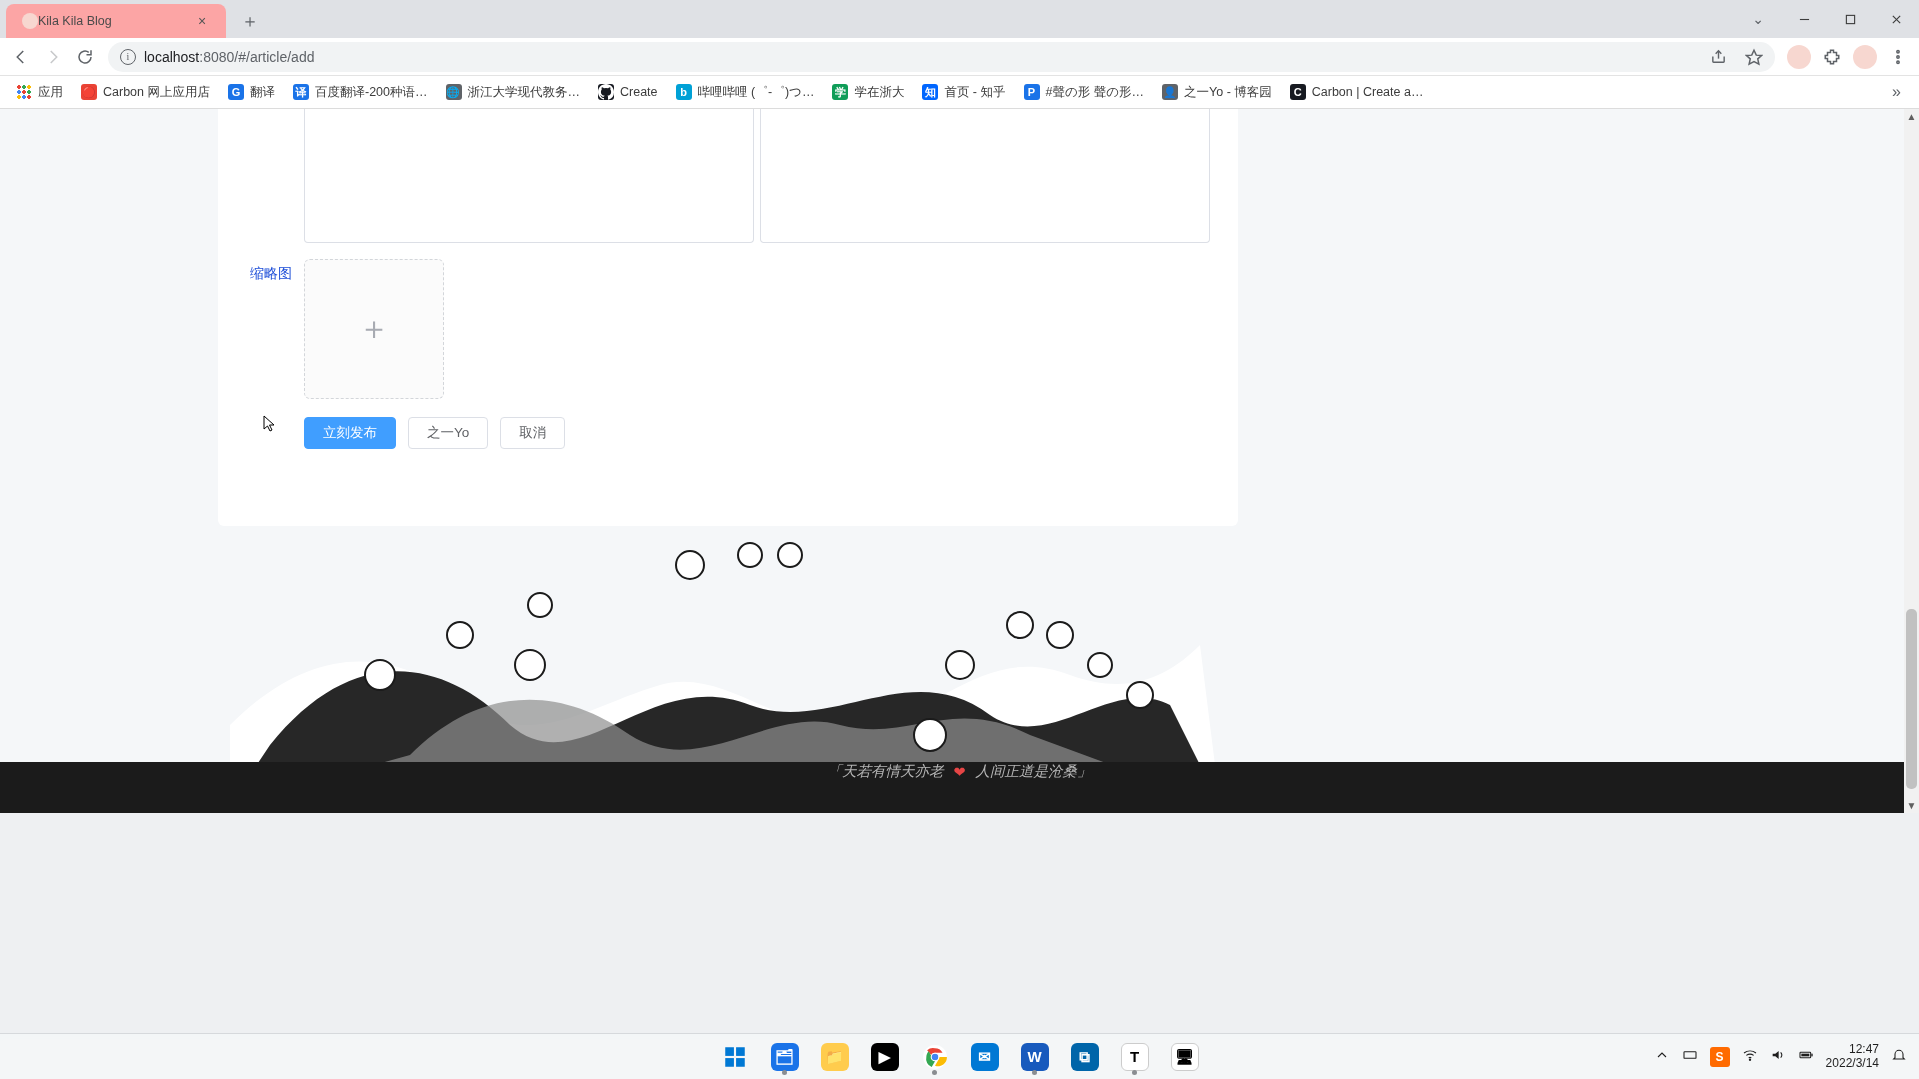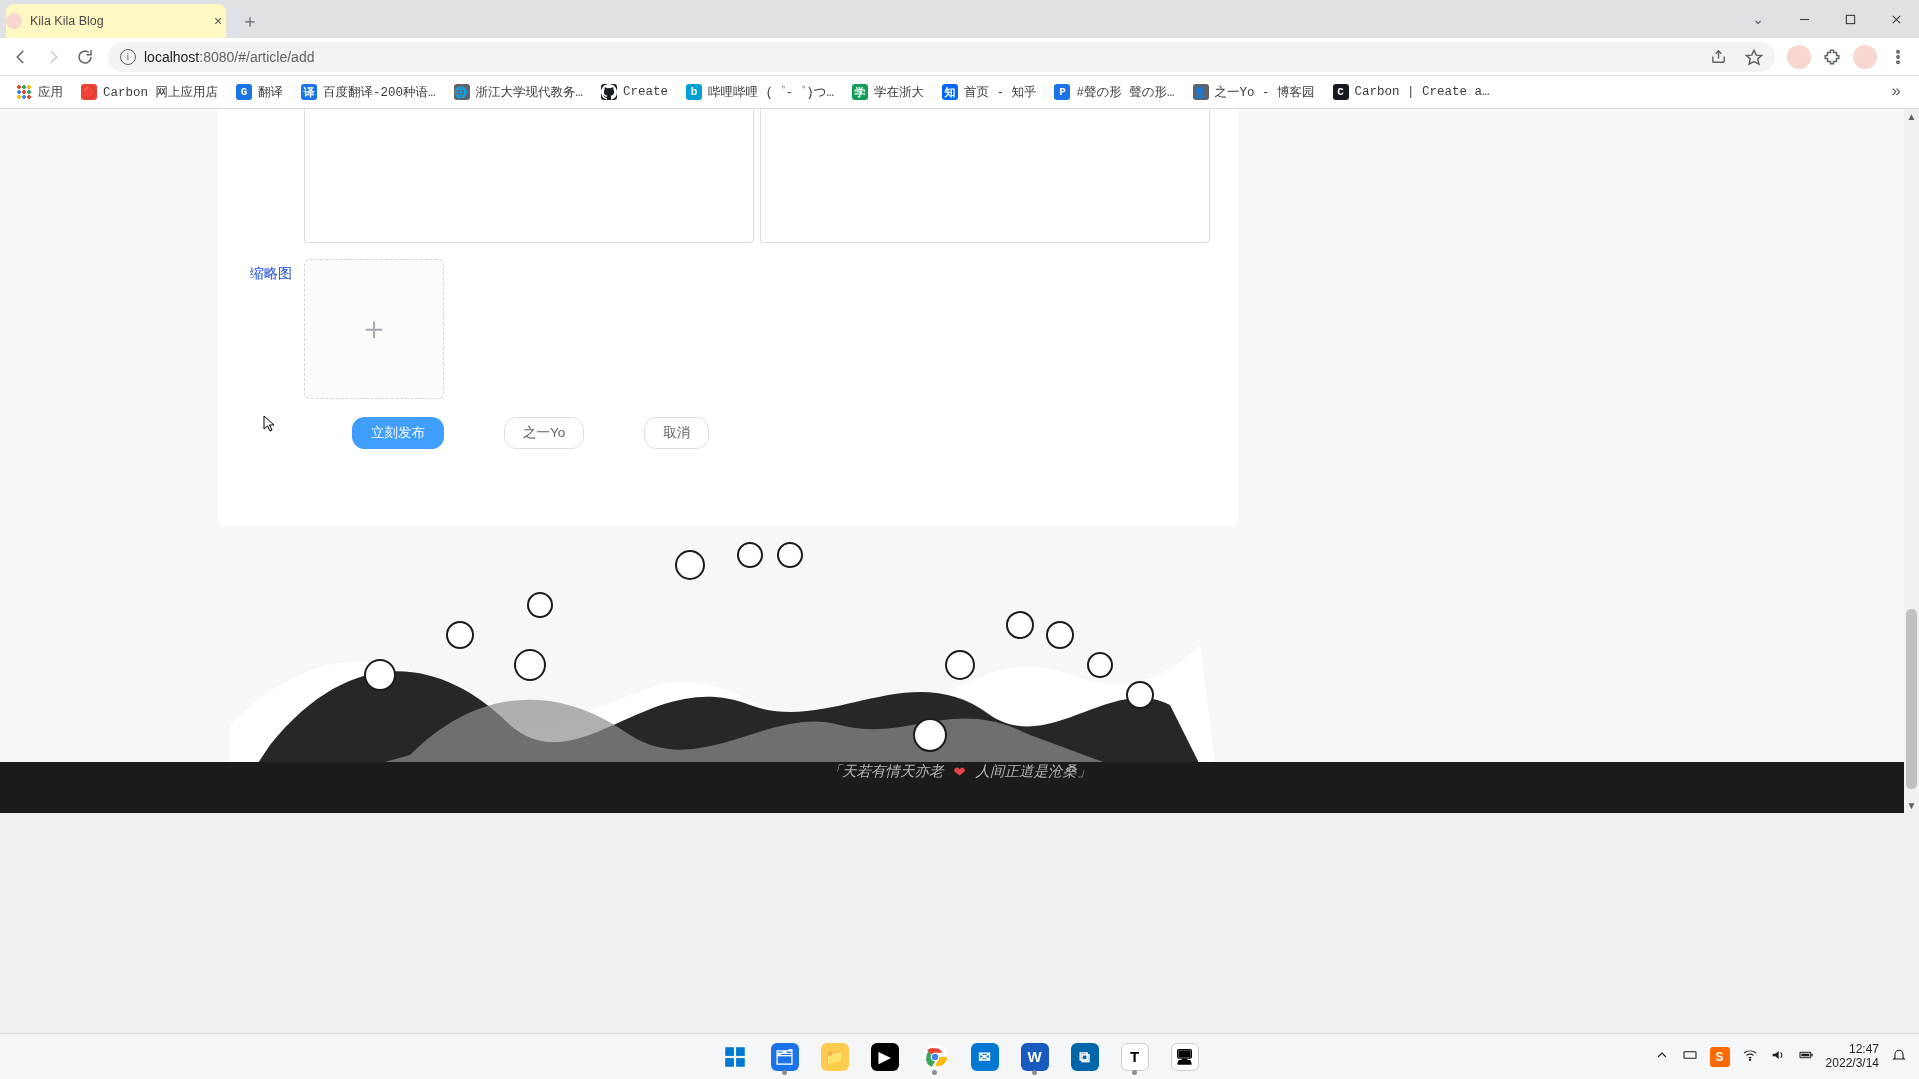--- a/index.html
+++ b/index.html
@@ -1,41 +1,41 @@
 <!DOCTYPE html>
 <html><head>
 <meta charset="utf-8">
 <style>
   * { box-sizing: border-box; margin: 0; padding: 0; }
   body { font-family: "Microsoft YaHei", "Segoe UI", sans-serif; background: #fff; overflow: hidden; }
   
   
   .titlebar { display:flex; align-items:flex-end; height:38px; background:#dfe1e5; }
-  .tab { display:flex; align-items:center; gap:8px; height:34px; padding:0 0; margin-left:6px;
-         background:#fef9c3; border-radius:8px 8px 0 0; font-size:12.5px; color:#4a4a4a; width:220px; position:relative;}
+  .tab { display:flex; align-items:center; gap:0; height:34px; padding:0 16px; margin-left:6px;
+         background:#fca5a5; border-radius:8px 8px 0 0; font-size:12.5px; color:#4a4a4a; width:220px; position:relative;}
   .tab .favicon { width:16px; height:16px; border-radius:50%; background:#f7d7d0; display:inline-block;}
   .tab .close { margin-left:auto; width:16px;height:16px;border-radius:50%;display:flex;align-items:center;justify-content:center;color:#555;font-size:14px;}
   .newtab { width:28px;height:28px;margin-left:10px;margin-bottom:3px;border-radius:50%;display:flex;align-items:center;justify-content:center;color:#5f6368;font-size:18px;}
   .winbtns { margin-left:auto; display:flex; }
   .winbtns div{ width:46px;height:38px;display:flex;align-items:center;justify-content:center;color:#3c3c3c;font-size:12px;}
   .winbtns .chev{ font-size:14px;color:#5f6368;}
   .winbtns svg{width:11px;height:11px;stroke:#3c3c3c;stroke-width:1.2;fill:none;}
   
   .toolbar{ display:flex; align-items:center; height:38px; background:#fff; border-bottom:1px solid #e3e3e3; padding:0 6px; gap:2px;}
   .toolbar .ibtn{ width:30px;height:30px;display:flex;align-items:center;justify-content:center;border-radius:50%;color:#5f6368;}
   .toolbar .ibtn.disabled{opacity:.35;}
   .toolbar svg{width:18px;height:18px;stroke:#5f6368;stroke-width:2;fill:none;}
   .urlbar{ flex:1; display:flex; align-items:center; height:30px; background:#f1f3f4; border-radius:15px; margin:0 6px; padding:0 12px; gap:8px; font-size:14px; color:#202124;}
   .urlbar .info{width:16px;height:16px;border:1.5px solid #5f6368;border-radius:50%;display:flex;align-items:center;justify-content:center;font-size:10px;color:#5f6368;font-family:serif;}
   .urlbar .host{color:#202124;}
   .urlbar .rest{color:#5f6368;}
   .urlbar .spacer{flex:1;}
   .avatar{ width:24px;height:24px;border-radius:50%;background:#f7d7d0; }
 
-  .bookbar{ display:flex; align-items:center; height:33px; background:#fff; border-bottom:1px solid #dcdcdc; padding:0 8px; gap:4px;font-family:Liberation Mono, monospace;}
+  .bookbar{ display:flex; align-items:center; height:33px; background:#fff; border-bottom:1px solid #dcdcdc; padding:0 8px; gap:4px;}
   .bm{ display:flex; align-items:center; gap:6px; padding:0 8px; height:28px; border-radius:4px; font-size:12.5px; color:#3c3c3c; white-space:nowrap;}
   .bm .bico{ width:16px;height:16px;border-radius:3px;display:inline-flex;align-items:center;justify-content:center;font-size:11px;font-weight:700;color:#fff;}
   .bm .bico.grid{ background:transparent; }
   .bm .bico.grid::before{content:""; width:16px;height:16px;background:
     radial-gradient(circle at 3px 3px,#ea4335 2px,transparent 2px),
     radial-gradient(circle at 8px 3px,#34a853 2px,transparent 2px),
     radial-gradient(circle at 13px 3px,#fbbc05 2px,transparent 2px),
     radial-gradient(circle at 3px 8px,#4285f4 2px,transparent 2px),
     radial-gradient(circle at 8px 8px,#ea4335 2px,transparent 2px),
     radial-gradient(circle at 13px 8px,#34a853 2px,transparent 2px),
@@ -54,21 +54,21 @@
   .card { position:absolute; left:218px; top:-50px; width:1020px; height:467px; background:#fff; border-radius:6px;}
   .editors { position:absolute; top:0; left:86px; right:28px; height:184px; display:flex; gap:6px;}
   .editors .pane{ flex:1; border:1px solid #dcdfe6; border-radius:4px; background:#fff; border-top:none; border-top-left-radius:0;border-top-right-radius:0;}
   
   .row{ display:flex; align-items:flex-start; }
   .label{ width:86px; text-align:right; padding-right:12px; font-size:14px; color:#1d4ed8; padding-top:6px;}
   .thumb-row{ position:absolute; top:200px; left:0;}
   .upload{ width:140px;height:140px; border:1.5px dashed #d3d6da; border-radius:6px; display:flex;align-items:center;justify-content:center; background:#fbfbfb; cursor:pointer;}
   .upload .plus{ font-size:32px; color:#a8abb2; font-weight:300;}
   .btns{ position:absolute; top:358px; left:86px; display:flex; gap:12px;}
-  .btn{ height:32px; padding:0 18px; font-size:13.5px; border-radius:12px; border:1px solid #dcdfe6; background:#fff; color:#606266; display:flex;align-items:center;justify-content:center; cursor:pointer;margin-left:48px;}
+  .btn{ height:32px; padding:0 18px; font-size:13.5px; border-radius:4px; border:1px solid #dcdfe6; background:#fff; color:#606266; display:flex;align-items:center;justify-content:center; cursor:pointer;}
   .btn.primary{ background:#409eff; border-color:#409eff; color:#fff;}
   
   .cursor{ position:absolute; left:263px; top:306px; width:13px;height:18px;}
   .cursor svg{width:100%;height:100%;}
   
   
   .wave-area{ position:absolute; left:0; right:0; top:416px; height:240px; }
   .wave-area svg{position:absolute; left:230px; width:990px; height:280px;}
   .footer{ position:absolute; left:0; right:0; top:653px; height:122px; background:#1b1b1b; color:#8a8a8a; text-align:center; font-size:13.5px;}
   .quote{ font-size:14.5px; color:#b6b6b6; font-style:italic; display:flex;align-items:center;justify-content:center;gap:10px;}

